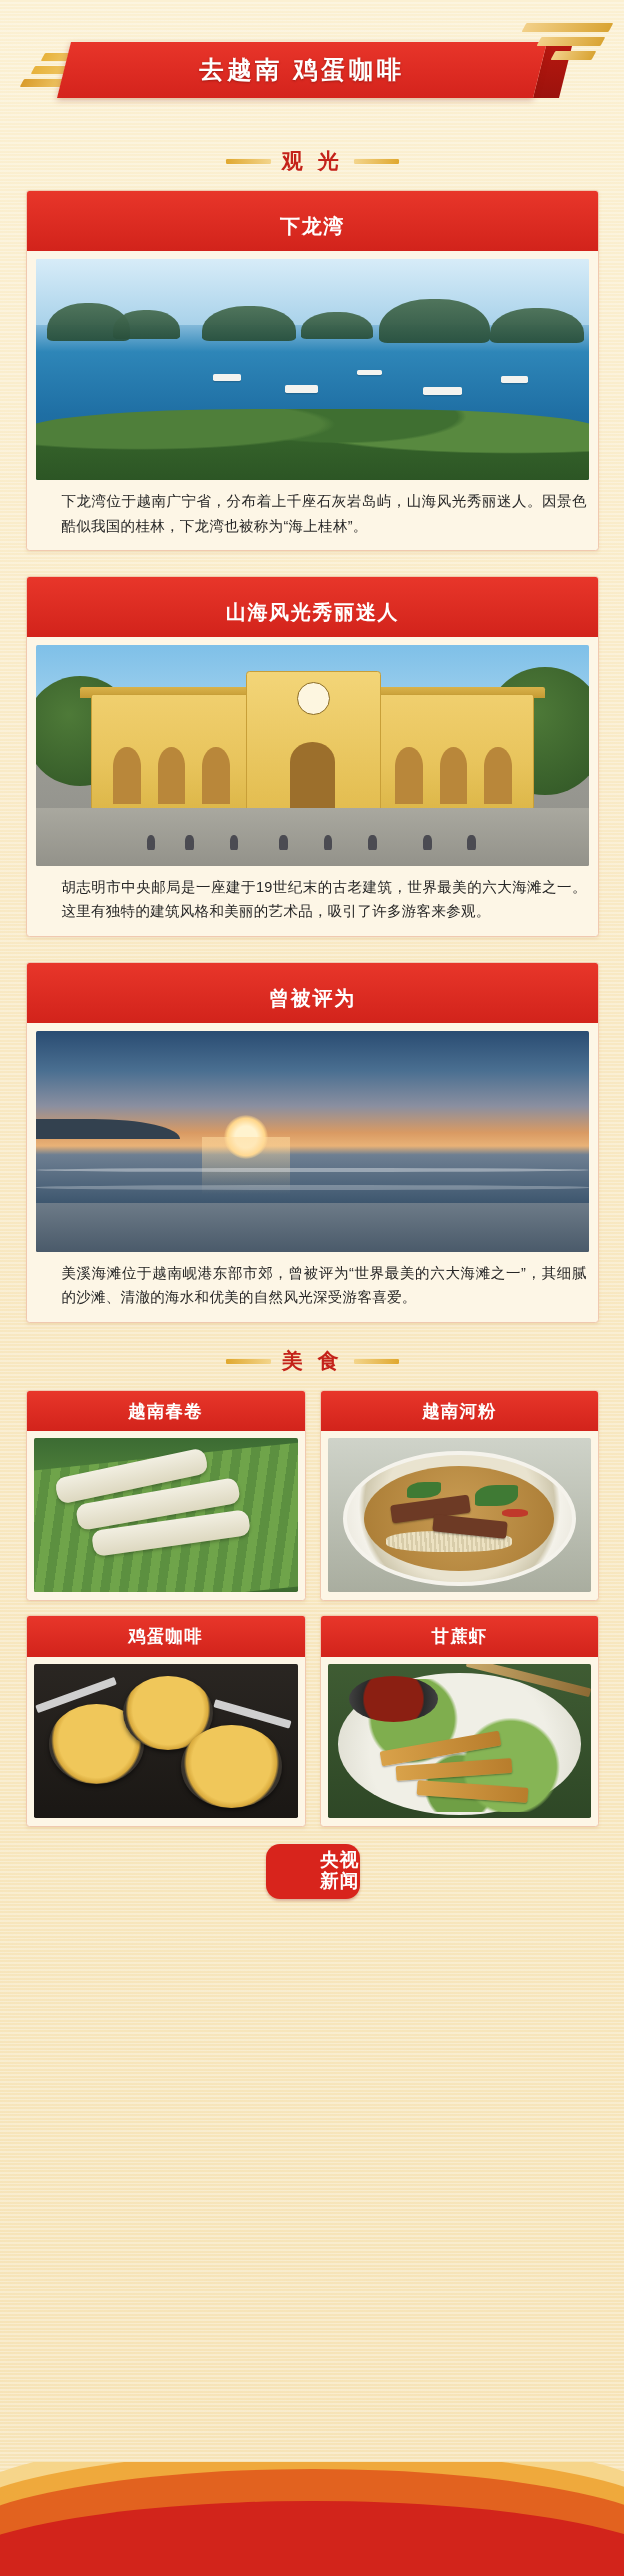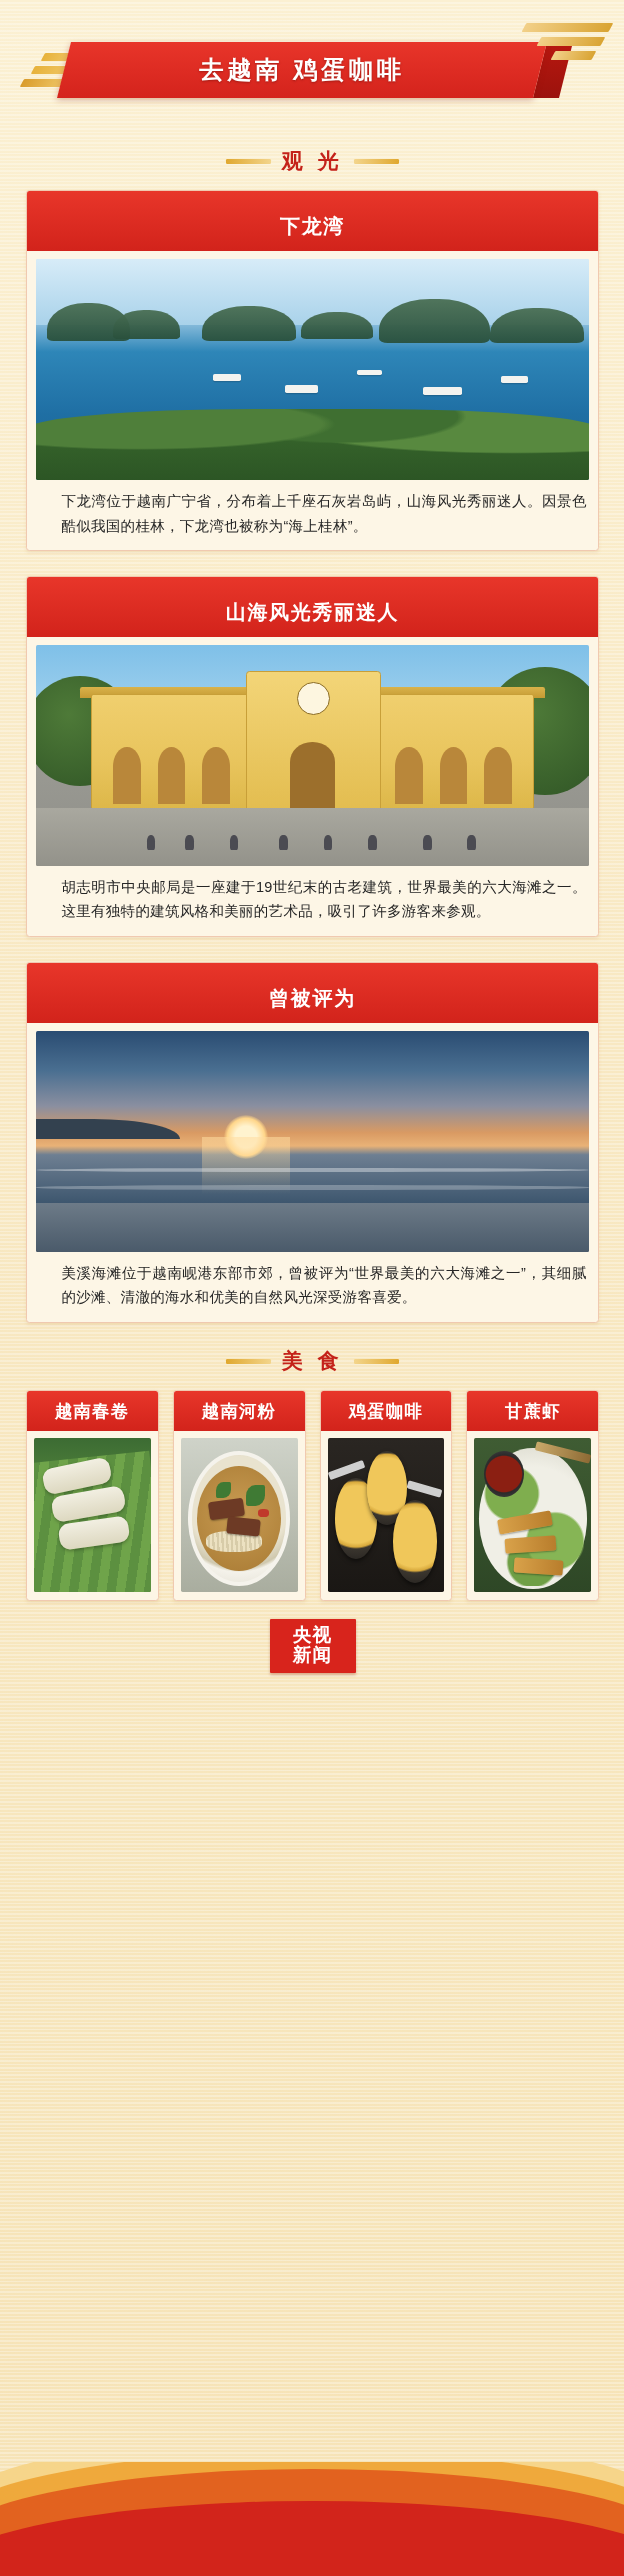--- a/index.html
+++ b/index.html
@@ -160,21 +160,21 @@
     font-size: 14.5px;
     line-height: 1.66;
     letter-spacing: 0.3px;
     text-align: justify;
     margin-left: 22px;
   }
 
   
   .food-grid {
     display: grid;
-    grid-template-columns: 1fr 1fr 1fr 1fr;
+    grid-template-columns: 1fr 1fr;
     gap: 14px;
     margin: 0 25.6px 17.4px 25.6px;
   }
   .food-card {
     background: #fdf6e6;
     border: 1.2px solid #f0c9b0;
     border-radius: 3.5px;
     overflow: hidden;
     box-shadow: 0 1.2px 3.5px rgba(180,120,60,0.12);
   }
@@ -317,25 +317,25 @@
   .ph-egg .sp1 { left: 0%;  top: 18%; width: 32%; height: 5%; transform: rotate(-20deg); }
   .ph-egg .sp2 { right: 2%; top: 30%; width: 30%; height: 5%; transform: rotate(16deg); }
 
   
   .logo-wrap {
     display: flex;
     justify-content: center;
     margin: 17.4px 0 27px 0;
   }
   .logo {
-    width: 86px;
+    width: 94px;
     background: #d8241c;
     color: #fff;
-    text-align: center;
-    border-radius: 1px;
+    text-align: right;
+    border-radius: 14px;
     padding: 5.8px 0 7px 0;
     line-height: 1.12;
     font-weight: bold;
     font-size: 18.6px;
     letter-spacing: 1.2px;
     box-shadow: 0 1.2px 2.9px rgba(150,30,20,.3);
   }
 
   
   .footer {

